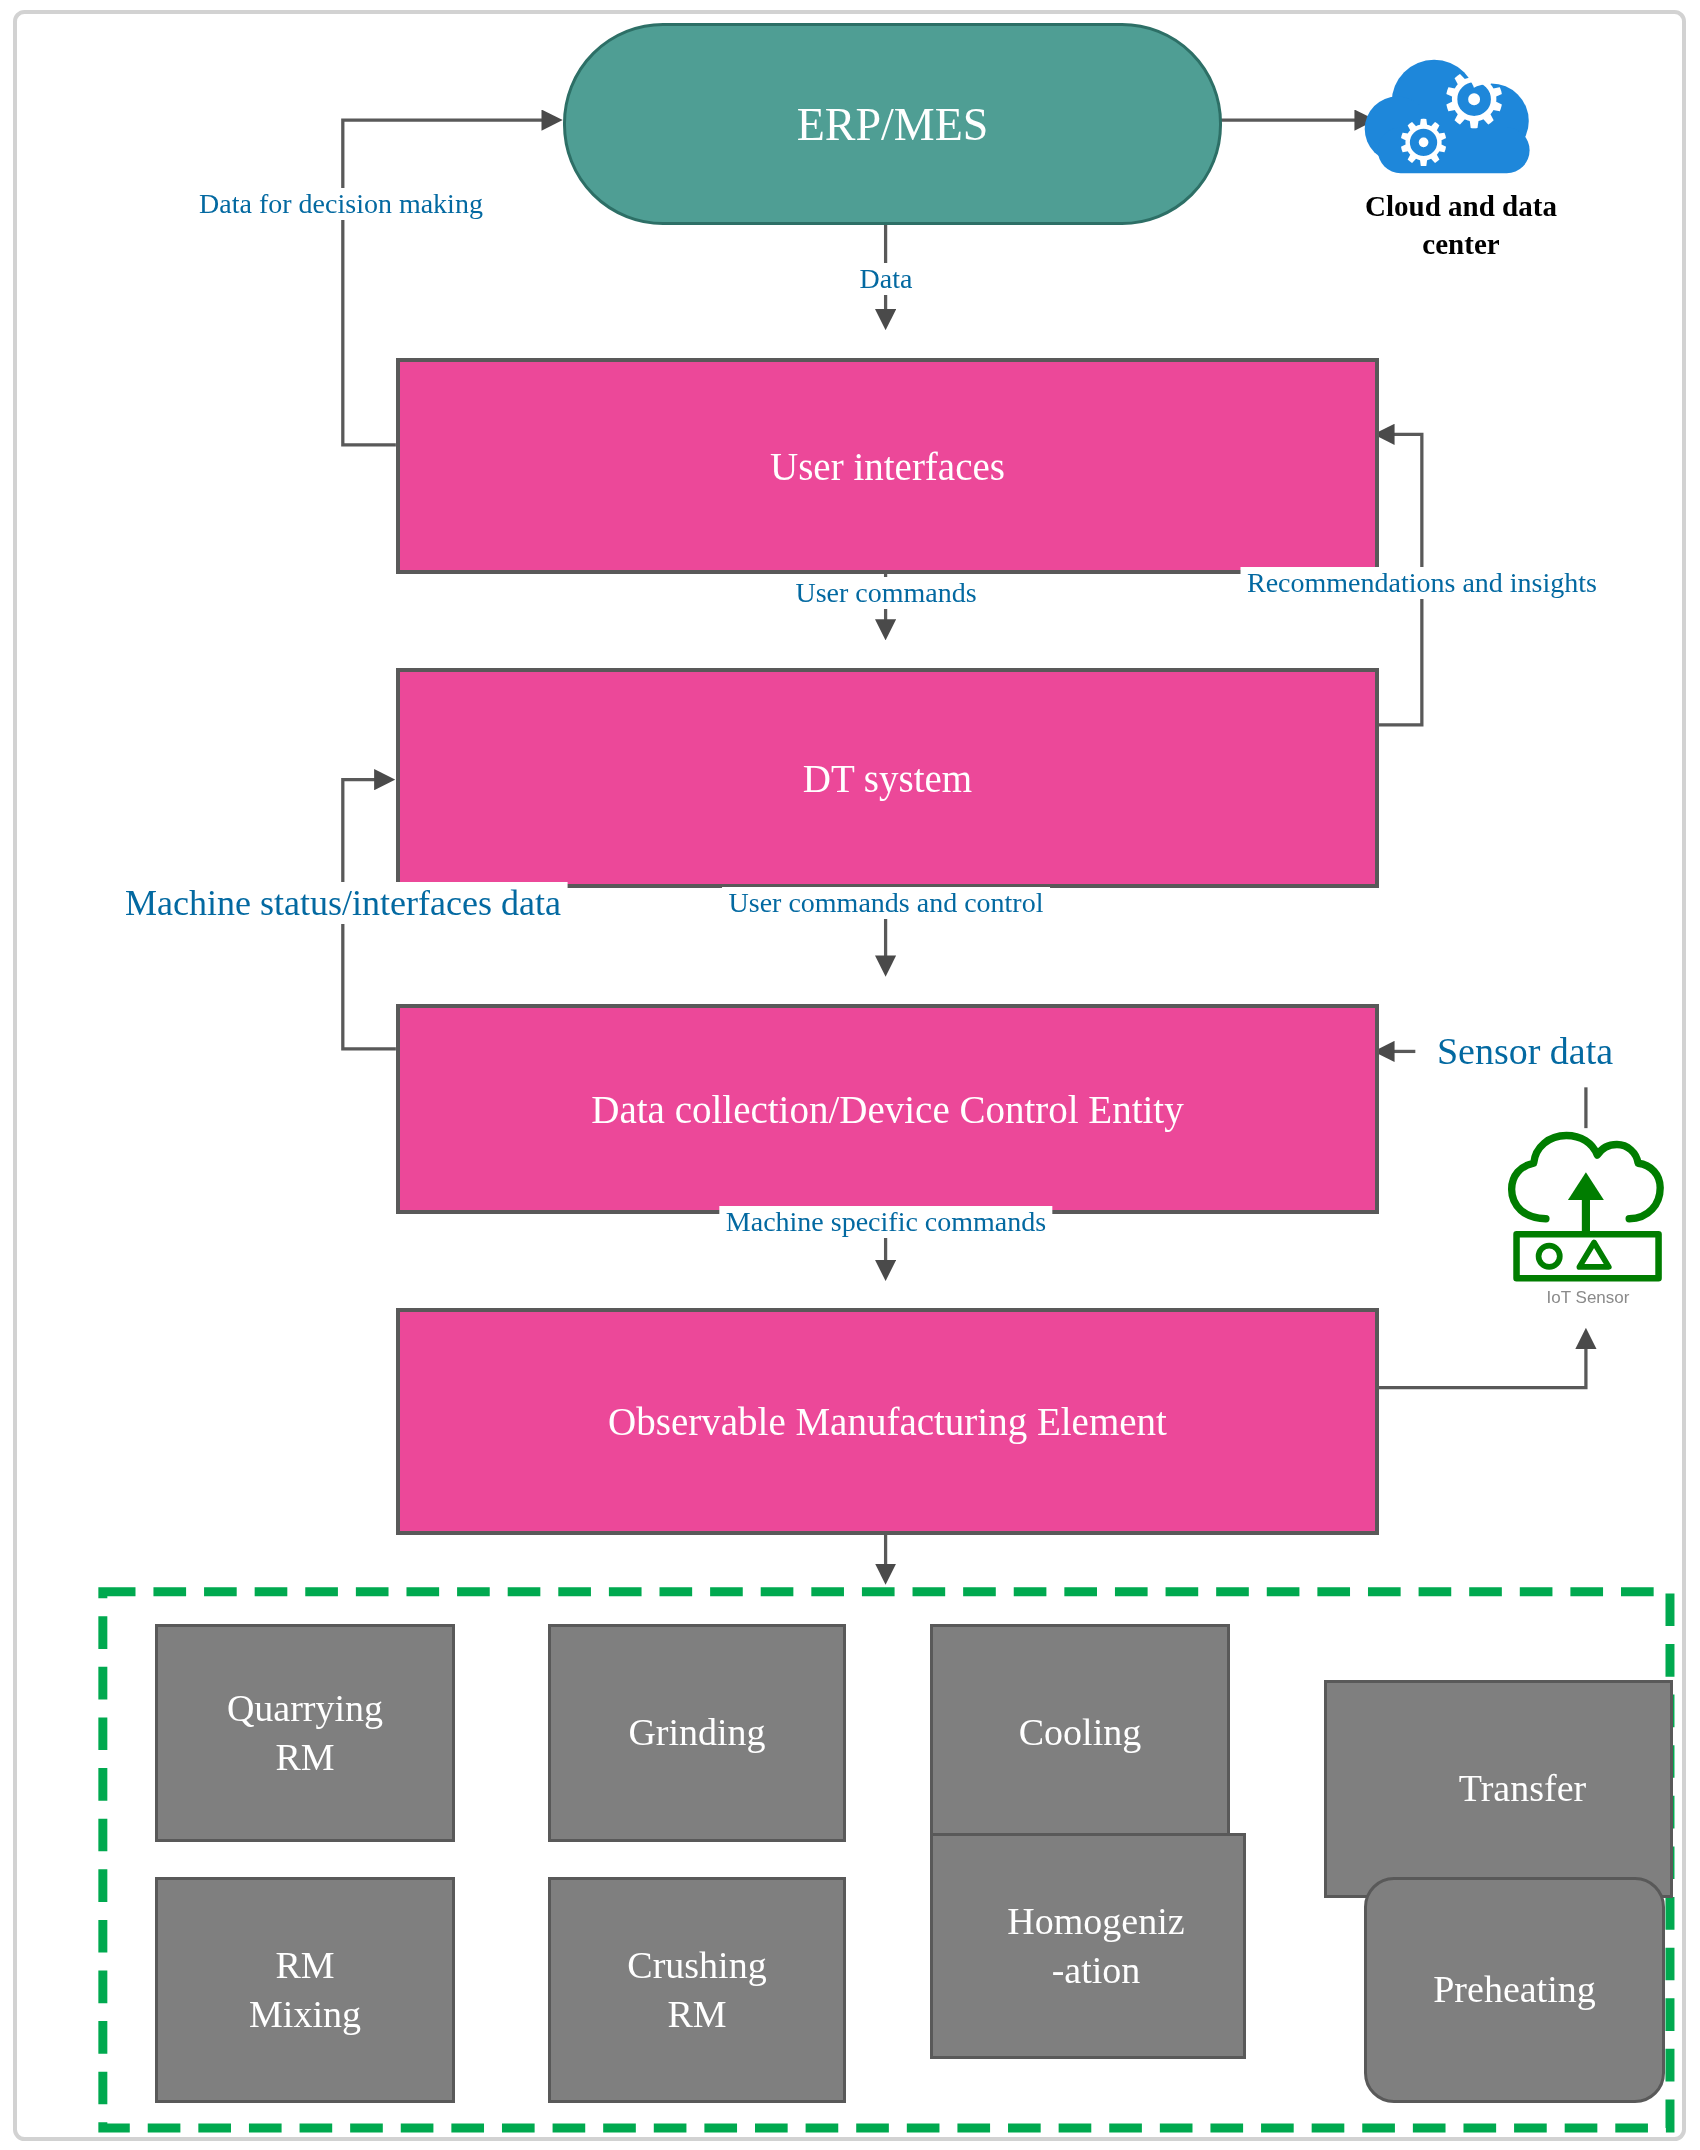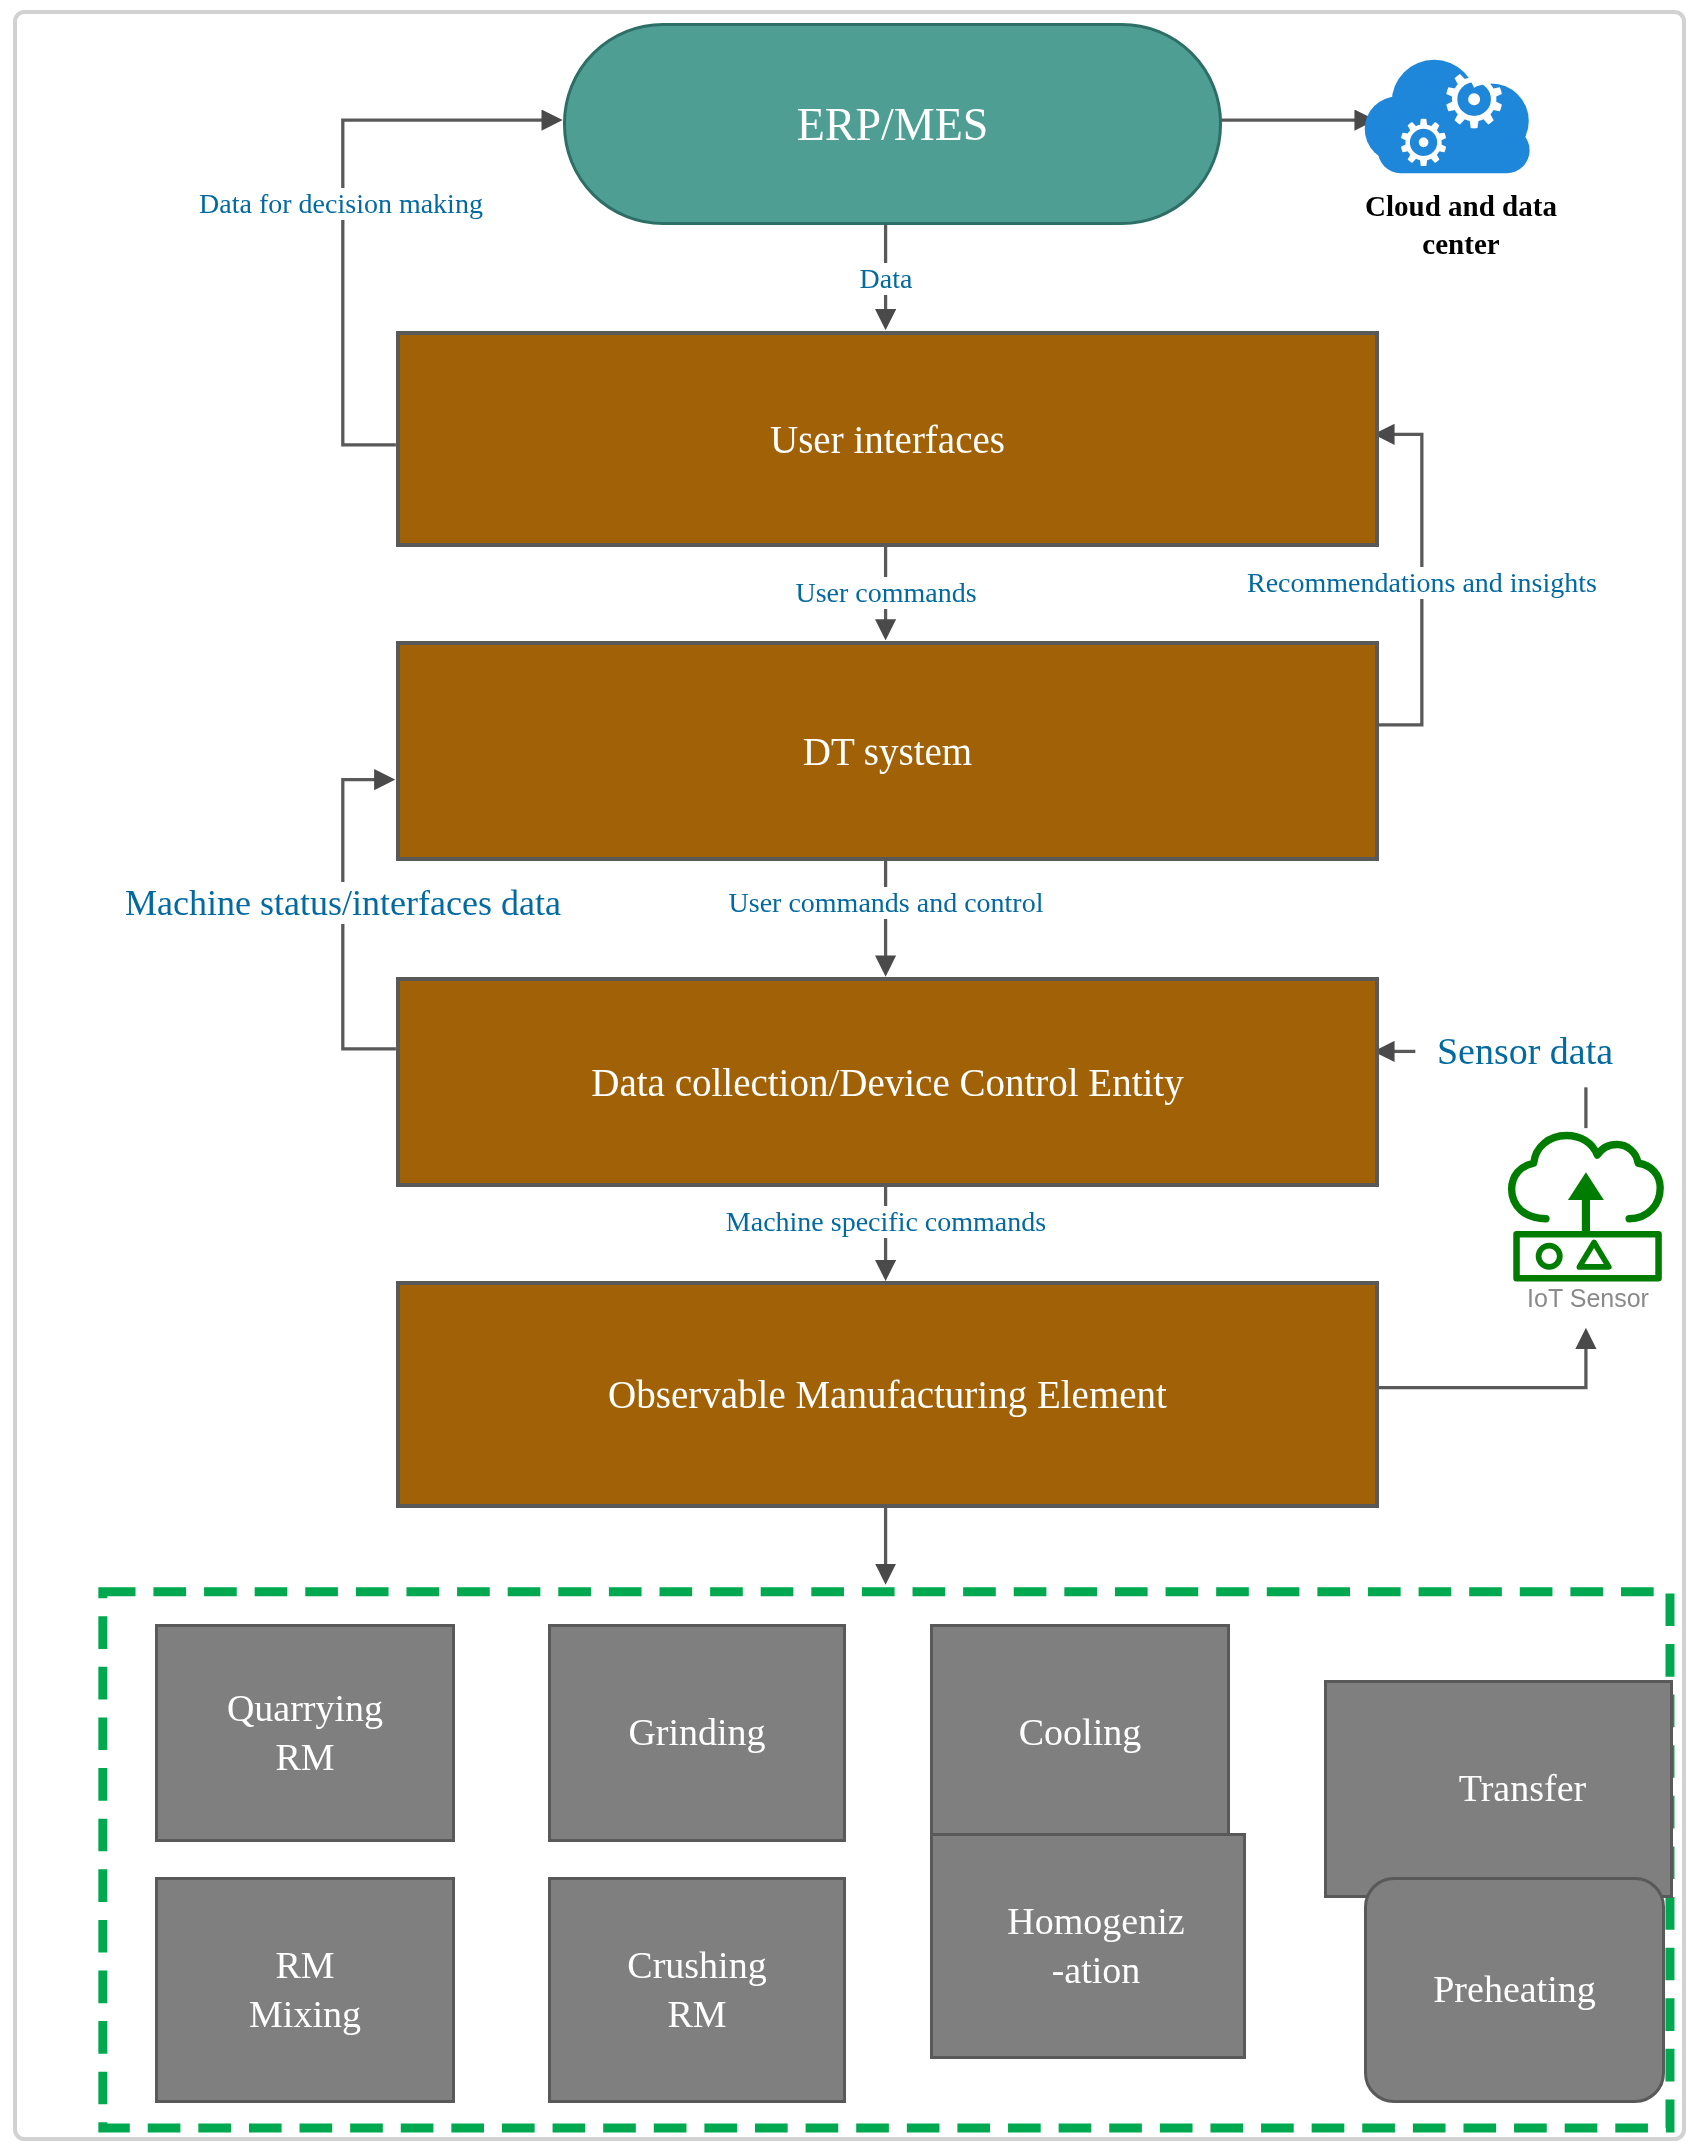--- a/index.html
+++ b/index.html
@@ -4,33 +4,33 @@
 <style>
   html,body{margin:0;padding:0;background:#ffffff;}
   .canvas{position:relative;width:1701px;height:2151px;background:#ffffff;overflow:hidden;
           font-family:"Liberation Serif","DejaVu Serif",serif;}
   .frame{position:absolute;left:13px;top:9.8px;right:14.7px;bottom:9.8px;
          border:4.1px solid #d2d2d2;border-radius:11.4px;pointer-events:none;}
   .wires{position:absolute;left:0;top:0;width:1701px;height:2151px;}
 
   .node{position:absolute;display:flex;align-items:center;justify-content:center;
         text-align:center;color:#ffffff;}
-  .gray-box{background:#a16207;border:4.1px solid #595959;font-size:39px;}
+  .gray-box{background:#ec4899;border:4.1px solid #595959;font-size:39px;margin-top:27px;}
   .erp{background:#4f9e94;border:3.3px solid #2d6f66;border-radius:100px;font-size:46px;}
   .proc{background:#7f7f7f;border:3.3px solid #595959;font-size:38px;line-height:1.3;
         white-space:pre-line;}
 
   .elabel{position:absolute;transform:translate(-50%,-50%);background:#ffffff;
           color:#0369a1;font-size:28px;white-space:nowrap;padding:0 6.5px;text-align:center;}
   .elabel.big{font-size:36px;}
   .elabel.sensor{font-size:38px;}
   .cloud-label{position:absolute;transform:translate(-50%,0);color:#000000;font-weight:bold;
                font-size:29px;text-align:center;white-space:pre-line;line-height:1.3;}
   .iot-label{position:absolute;transform:translate(-50%,-50%);color:#8a8a8a;
-             font-family:"Liberation Sans","DejaVu Sans",sans-serif;font-size:25px;white-space:nowrap;}
+             font-family:"Liberation Sans","DejaVu Sans",sans-serif;font-size:17px;white-space:nowrap;}
 </style>
 </head>
 <body>
 
 <div class="canvas">
 
   <div class="frame"></div>
 
   <svg class="wires" viewBox="0 0 2084 2635" xmlns="http://www.w3.org/2000/svg">
     <defs>

